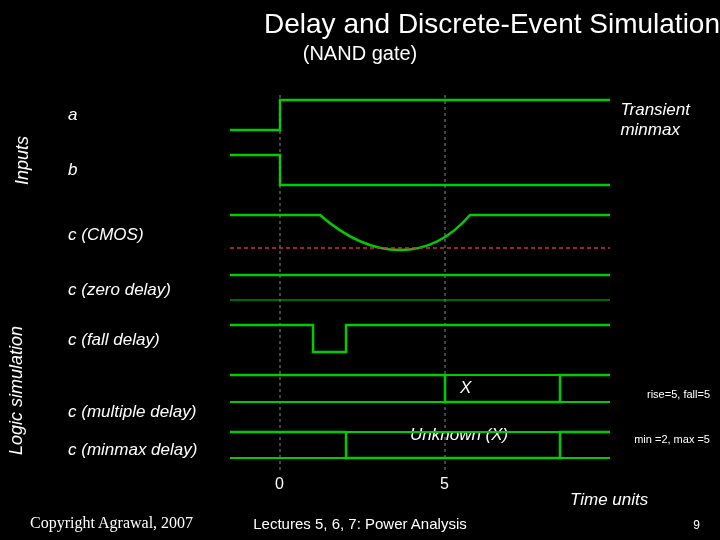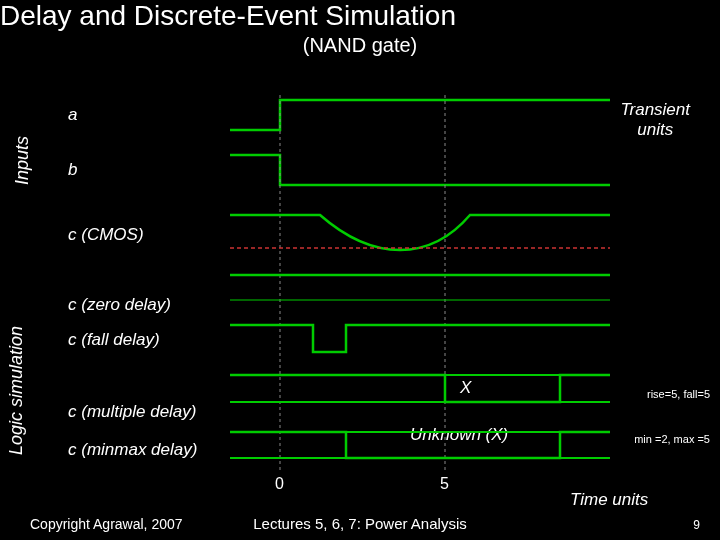--- a/index.html
+++ b/index.html
@@ -7,22 +7,23 @@
     padding: 0;
     background: #000;
     color: #fff;
     font-family: Arial, sans-serif;
     width: 720px;
     height: 540px;
     overflow: hidden;
     position: relative;
   }
   .title {
-    text-align: left;
+    text-align: right;
     font-size: 28px;
+    padding-top: 8px;
     font-weight: normal;
   }
   .subtitle {
     text-align: center;
     font-size: 20px;
     margin-top: 2px;
   }
   .ylabel {
     position: absolute;
     transform: rotate(-90deg);
@@ -49,21 +50,22 @@
     font-size: 11px;
   }
   .tick-label {
     position: absolute;
     font-size: 16px;
   }
   .footer-left {
     position: absolute;
     left: 30px;
     bottom: 8px;
-    font-size: 14px;
+    font-size: 16px;
+    font-family: Liberation Serif, serif;
   }
   .footer-center {
     position: absolute;
     width: 100%;
     text-align: center;
     bottom: 8px;
     font-size: 15px;
   }
   .footer-right {
     position: absolute;
@@ -78,28 +80,28 @@
 
 <div class="title">Delay and Discrete-Event Simulation</div>
 <div class="subtitle">(NAND gate)</div>
 
 <div class="ylabel inputs">Inputs</div>
 <div class="ylabel logic">Logic simulation</div>
 
 <div class="row-label" style="top:105px">a</div>
 <div class="row-label" style="top:160px">b</div>
 <div class="row-label" style="top:225px">c  (CMOS)</div>
-<div class="row-label" style="top:295px">c  (zero delay)</div>
+<div class="row-label" style="top:280px">c  (zero delay)</div>
 <div class="row-label" style="top:330px">c  (fall delay)</div>
 <div class="row-label" style="top:402px">c  (multiple delay)</div>
 <div class="row-label" style="top:440px">c  (minmax delay)</div>
 
-<div class="annotation" style="right:30px; top:100px; text-align:center">
+<div class="annotation" style="right:30px; top:100px; text-align:left">
   <div>Transient</div>
-  <div>units</div>
+  <div>minmax</div>
 </div>
 
 <div class="annotation" style="left:460px; top:378px">X</div>
 <div class="annotation" style="left:410px; top:425px">Unknown (X)</div>
 
 <div class="right-note" style="top:388px">rise=5, fall=5</div>
 <div class="right-note" style="top:433px">min =2, max =5</div>
 
 <div class="tick-label" style="left:275px; top:475px">0</div>
 <div class="tick-label" style="left:440px; top:475px">5</div>

